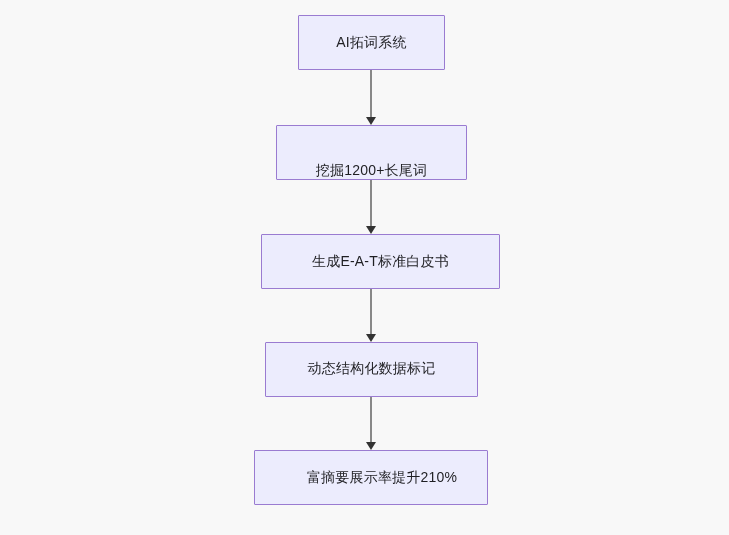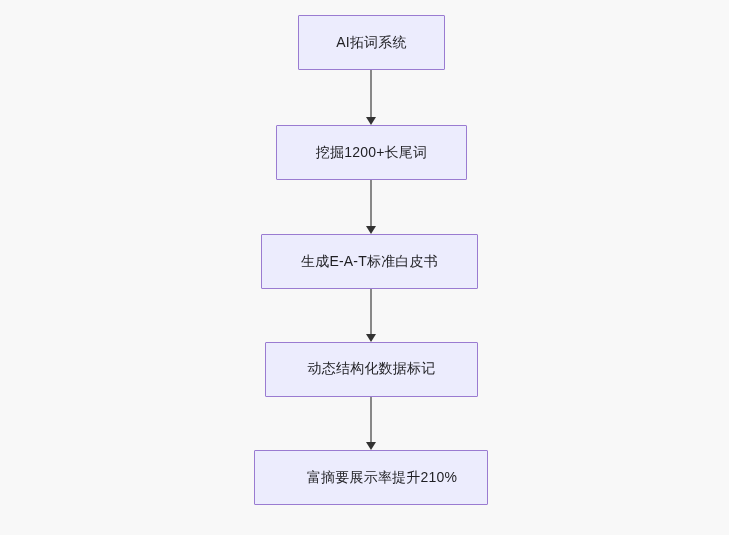--- a/index.html
+++ b/index.html
@@ -74,25 +74,25 @@
     <g>
       <line x1="371" y1="397" x2="371" y2="442" stroke="#888888" stroke-width="2"></line>
       <polygon points="366,442 376,442 371,450" fill="#333333"></polygon>
     </g>
   </svg>
 
   <div class="node" style="left:298px; top:15px; width:147px; height:55px;">
     <span class="node-label">AI拓词系统</span>
   </div>
 
-  <div class="node" style="left:276px; top:125px; width:191px; height:55px;">
+  <div class="node" style="left:276px; top:125px; width:191px; height:55px;align-items:flex-end;">
     <span class="node-label">挖掘1200+长尾词</span>
   </div>
 
-  <div class="node" style="left:261px; top:234px; width:217px; height:55px;">
+  <div class="node" style="left:261px; top:234px; width:239px; height:55px;">
     <span class="node-label">生成E-A-T标准白皮书</span>
   </div>
 
   <div class="node" style="left:265px; top:342px; width:213px; height:55px;font-family:Liberation Serif, serif;">
     <span class="node-label">动态结构化数据标记</span>
   </div>
 
   <div class="node" style="left:254px; top:450px; width:234px; height:55px;padding-left:22px;">
     <span class="node-label">富摘要展示率提升210%</span>
   </div>

